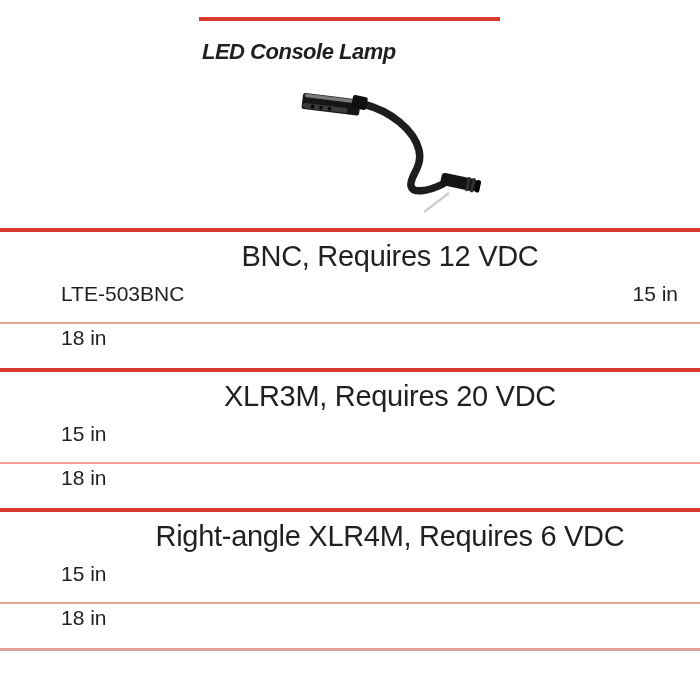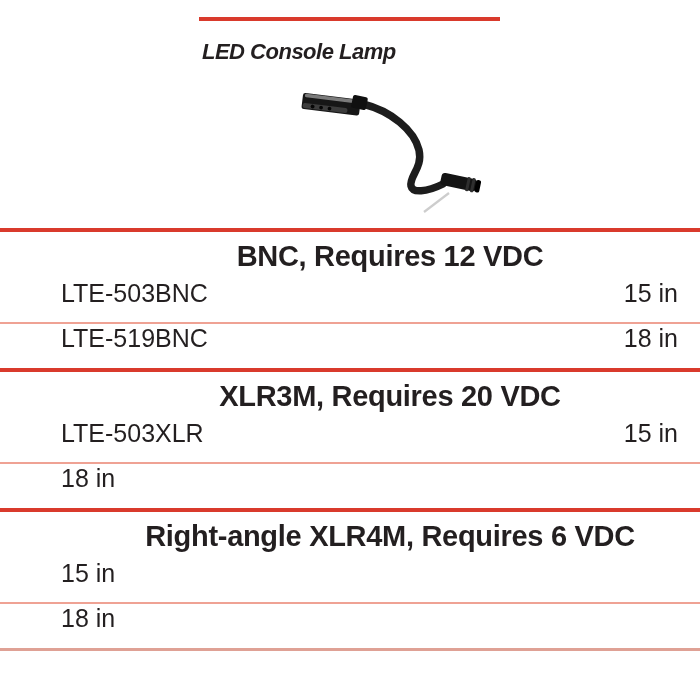--- a/index.html
+++ b/index.html
@@ -56,32 +56,32 @@
     border-top: 4px solid var(--accent, #d93a2c);
   }
   .section-header {
     box-sizing: border-box;
     height: 49px;
     display: flex;
     align-items: center;
     justify-content: center;
     padding-left: 80px;
     font-size: 29px;
-    font-weight: bold;
+    font-weight: normal;
     letter-spacing: -0.3px;
     white-space: nowrap;
   }
   .spec-row {
     box-sizing: border-box;
     height: 44px;
     display: flex;
     align-items: center;
     justify-content: space-between;
     padding: 0 22px 16px 61px;
-    font-size: 25px;
+    font-size: 21px;
   }
   .spec-row.first {
     height: 43px;
     border-bottom: 2px solid var(--separator, #efa294);
   }
   .model-cell { white-space: nowrap; }
   .length-cell { white-space: nowrap; }
   .table-footer-rule {
     height: 3px;
     background: var(--footerline, #dfa195);
@@ -124,29 +124,27 @@
 
 <div class="spec-table">
 
   <div class="spec-section">
     <div class="section-header">BNC, Requires 12 VDC</div>
     <div class="spec-row first">
       <span class="model-cell">LTE-503BNC</span>
       <span class="length-cell">15 in</span>
     </div>
     <div class="spec-row">
-      <span class="model-cell">LTE-519BNC</span>
       <span class="length-cell">18 in</span>
     </div>
   </div>
 
   <div class="spec-section">
     <div class="section-header">XLR3M, Requires 20 VDC</div>
     <div class="spec-row first">
-      <span class="model-cell">LTE-503XLR</span>
       <span class="length-cell">15 in</span>
     </div>
     <div class="spec-row">
       <span class="length-cell">18 in</span>
     </div>
   </div>
 
   <div class="spec-section">
     <div class="section-header">Right-angle XLR4M, Requires 6 VDC</div>
     <div class="spec-row first">

